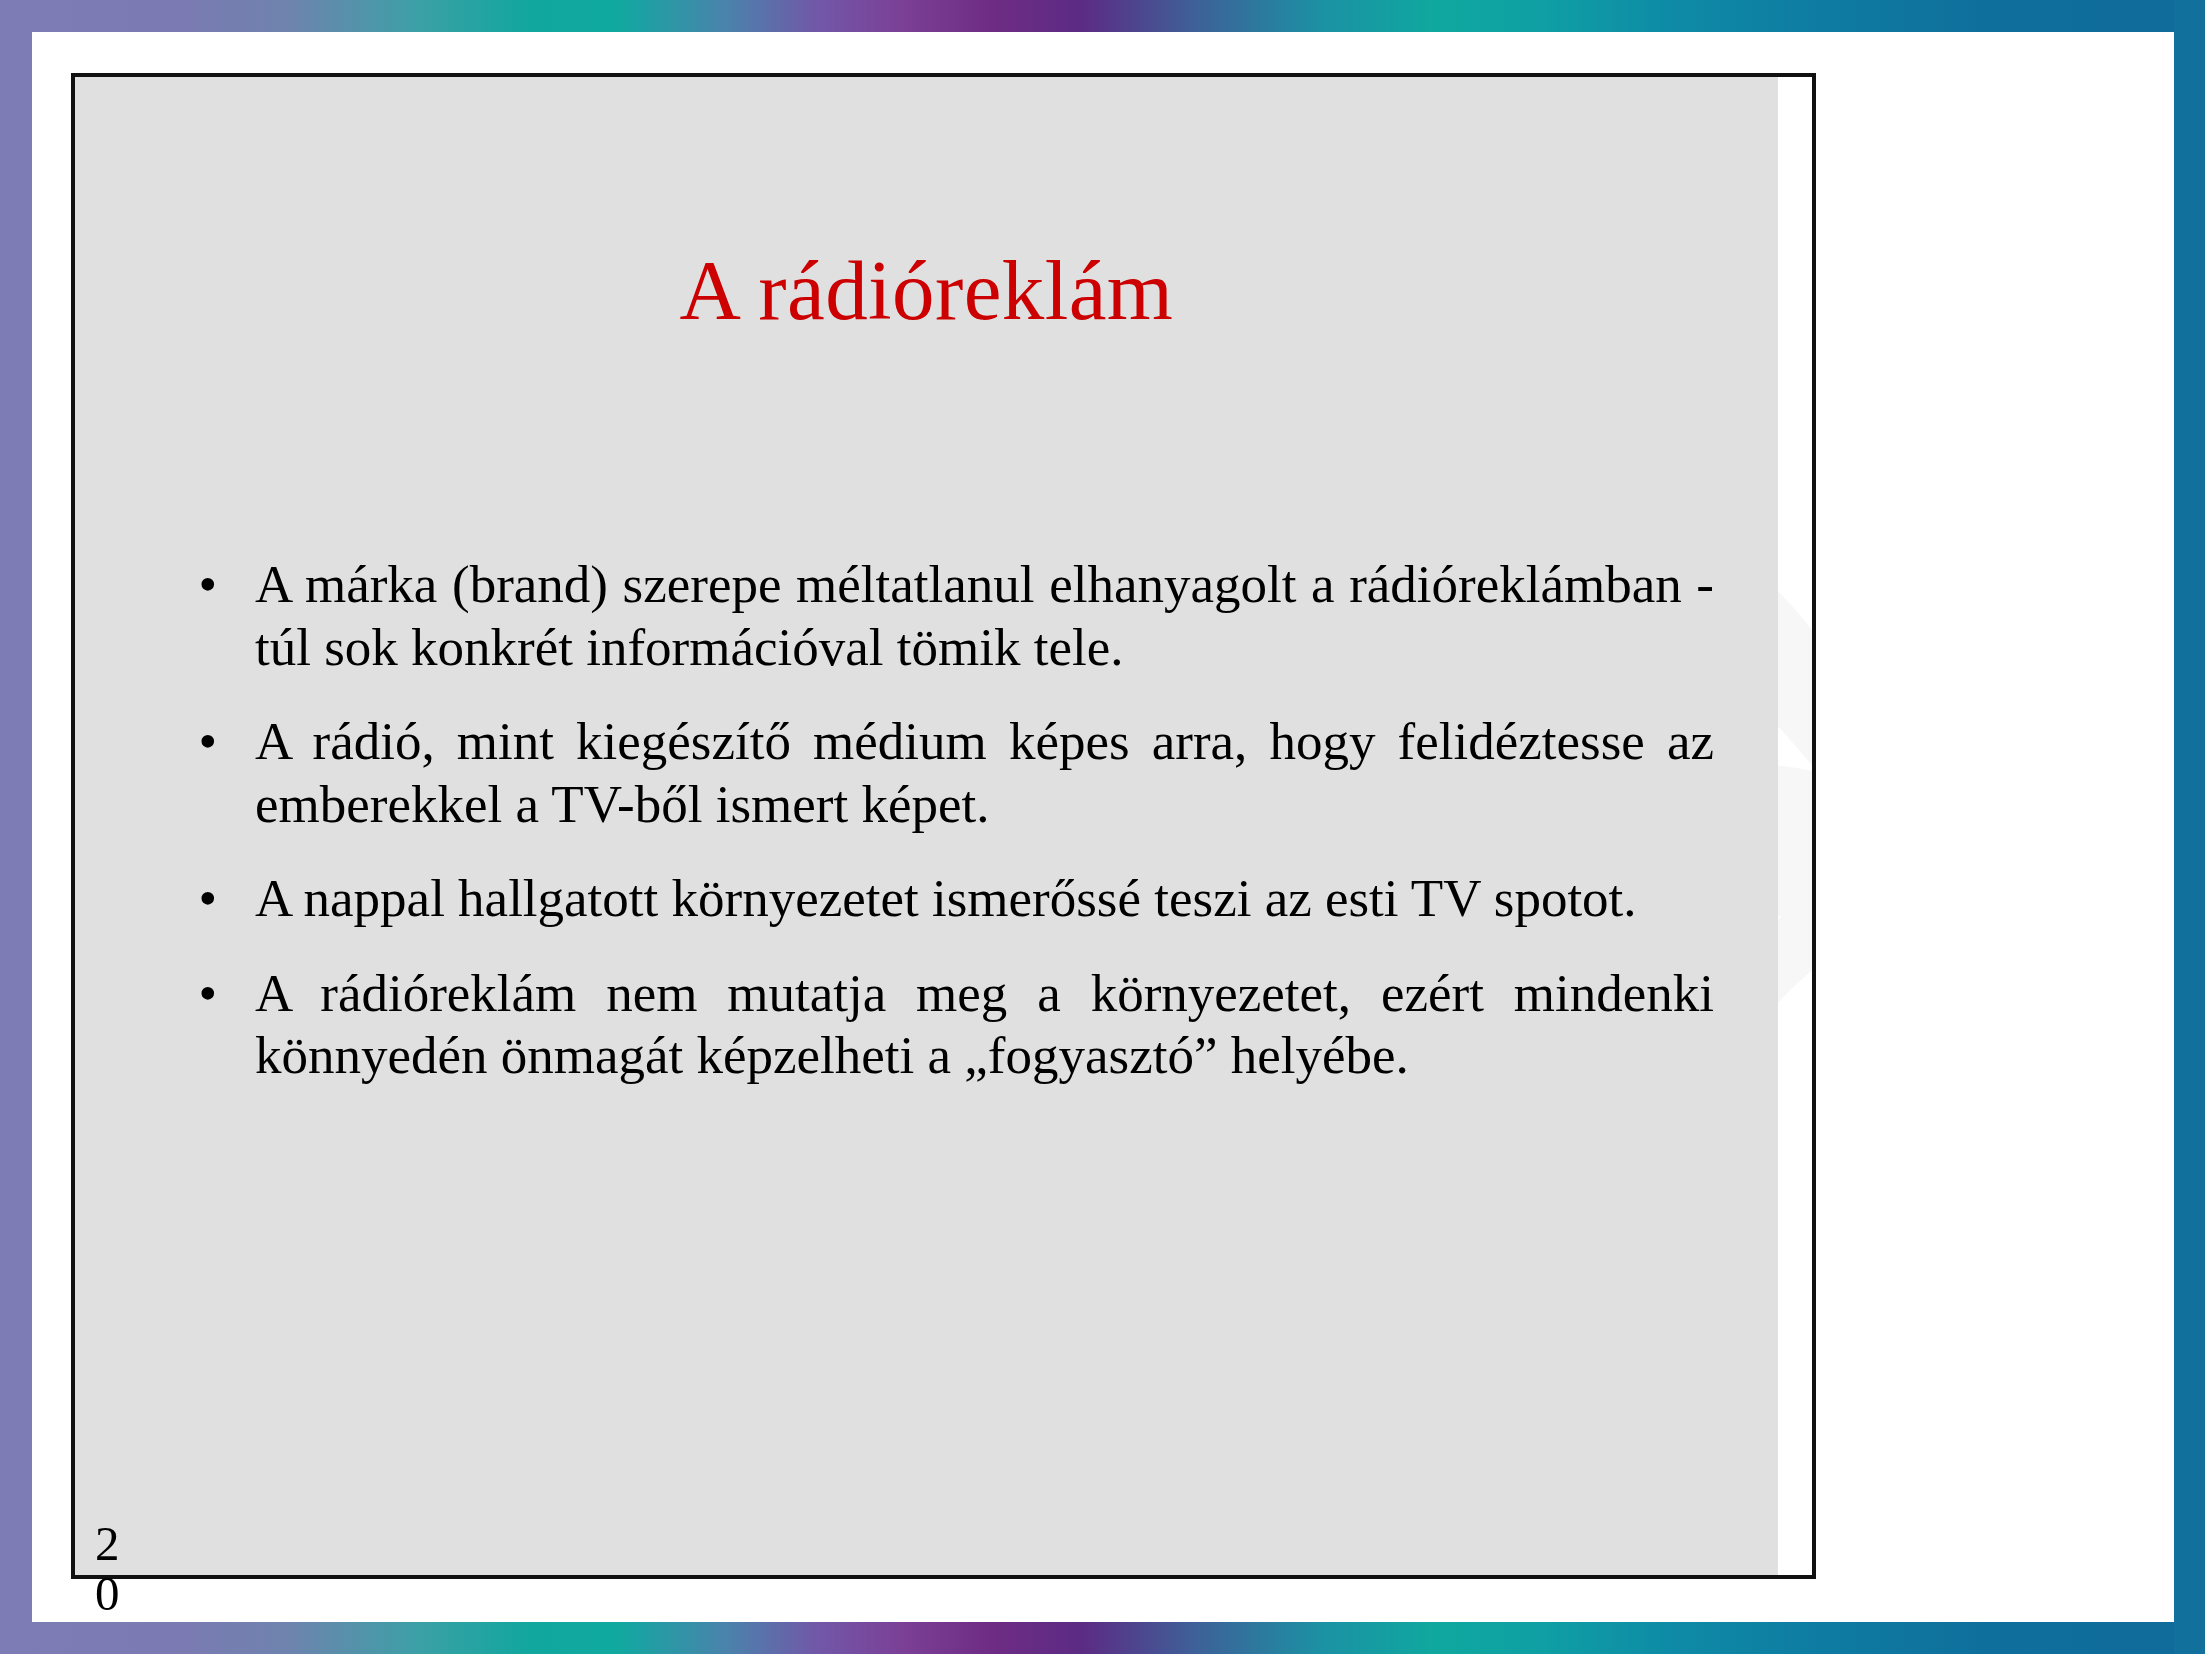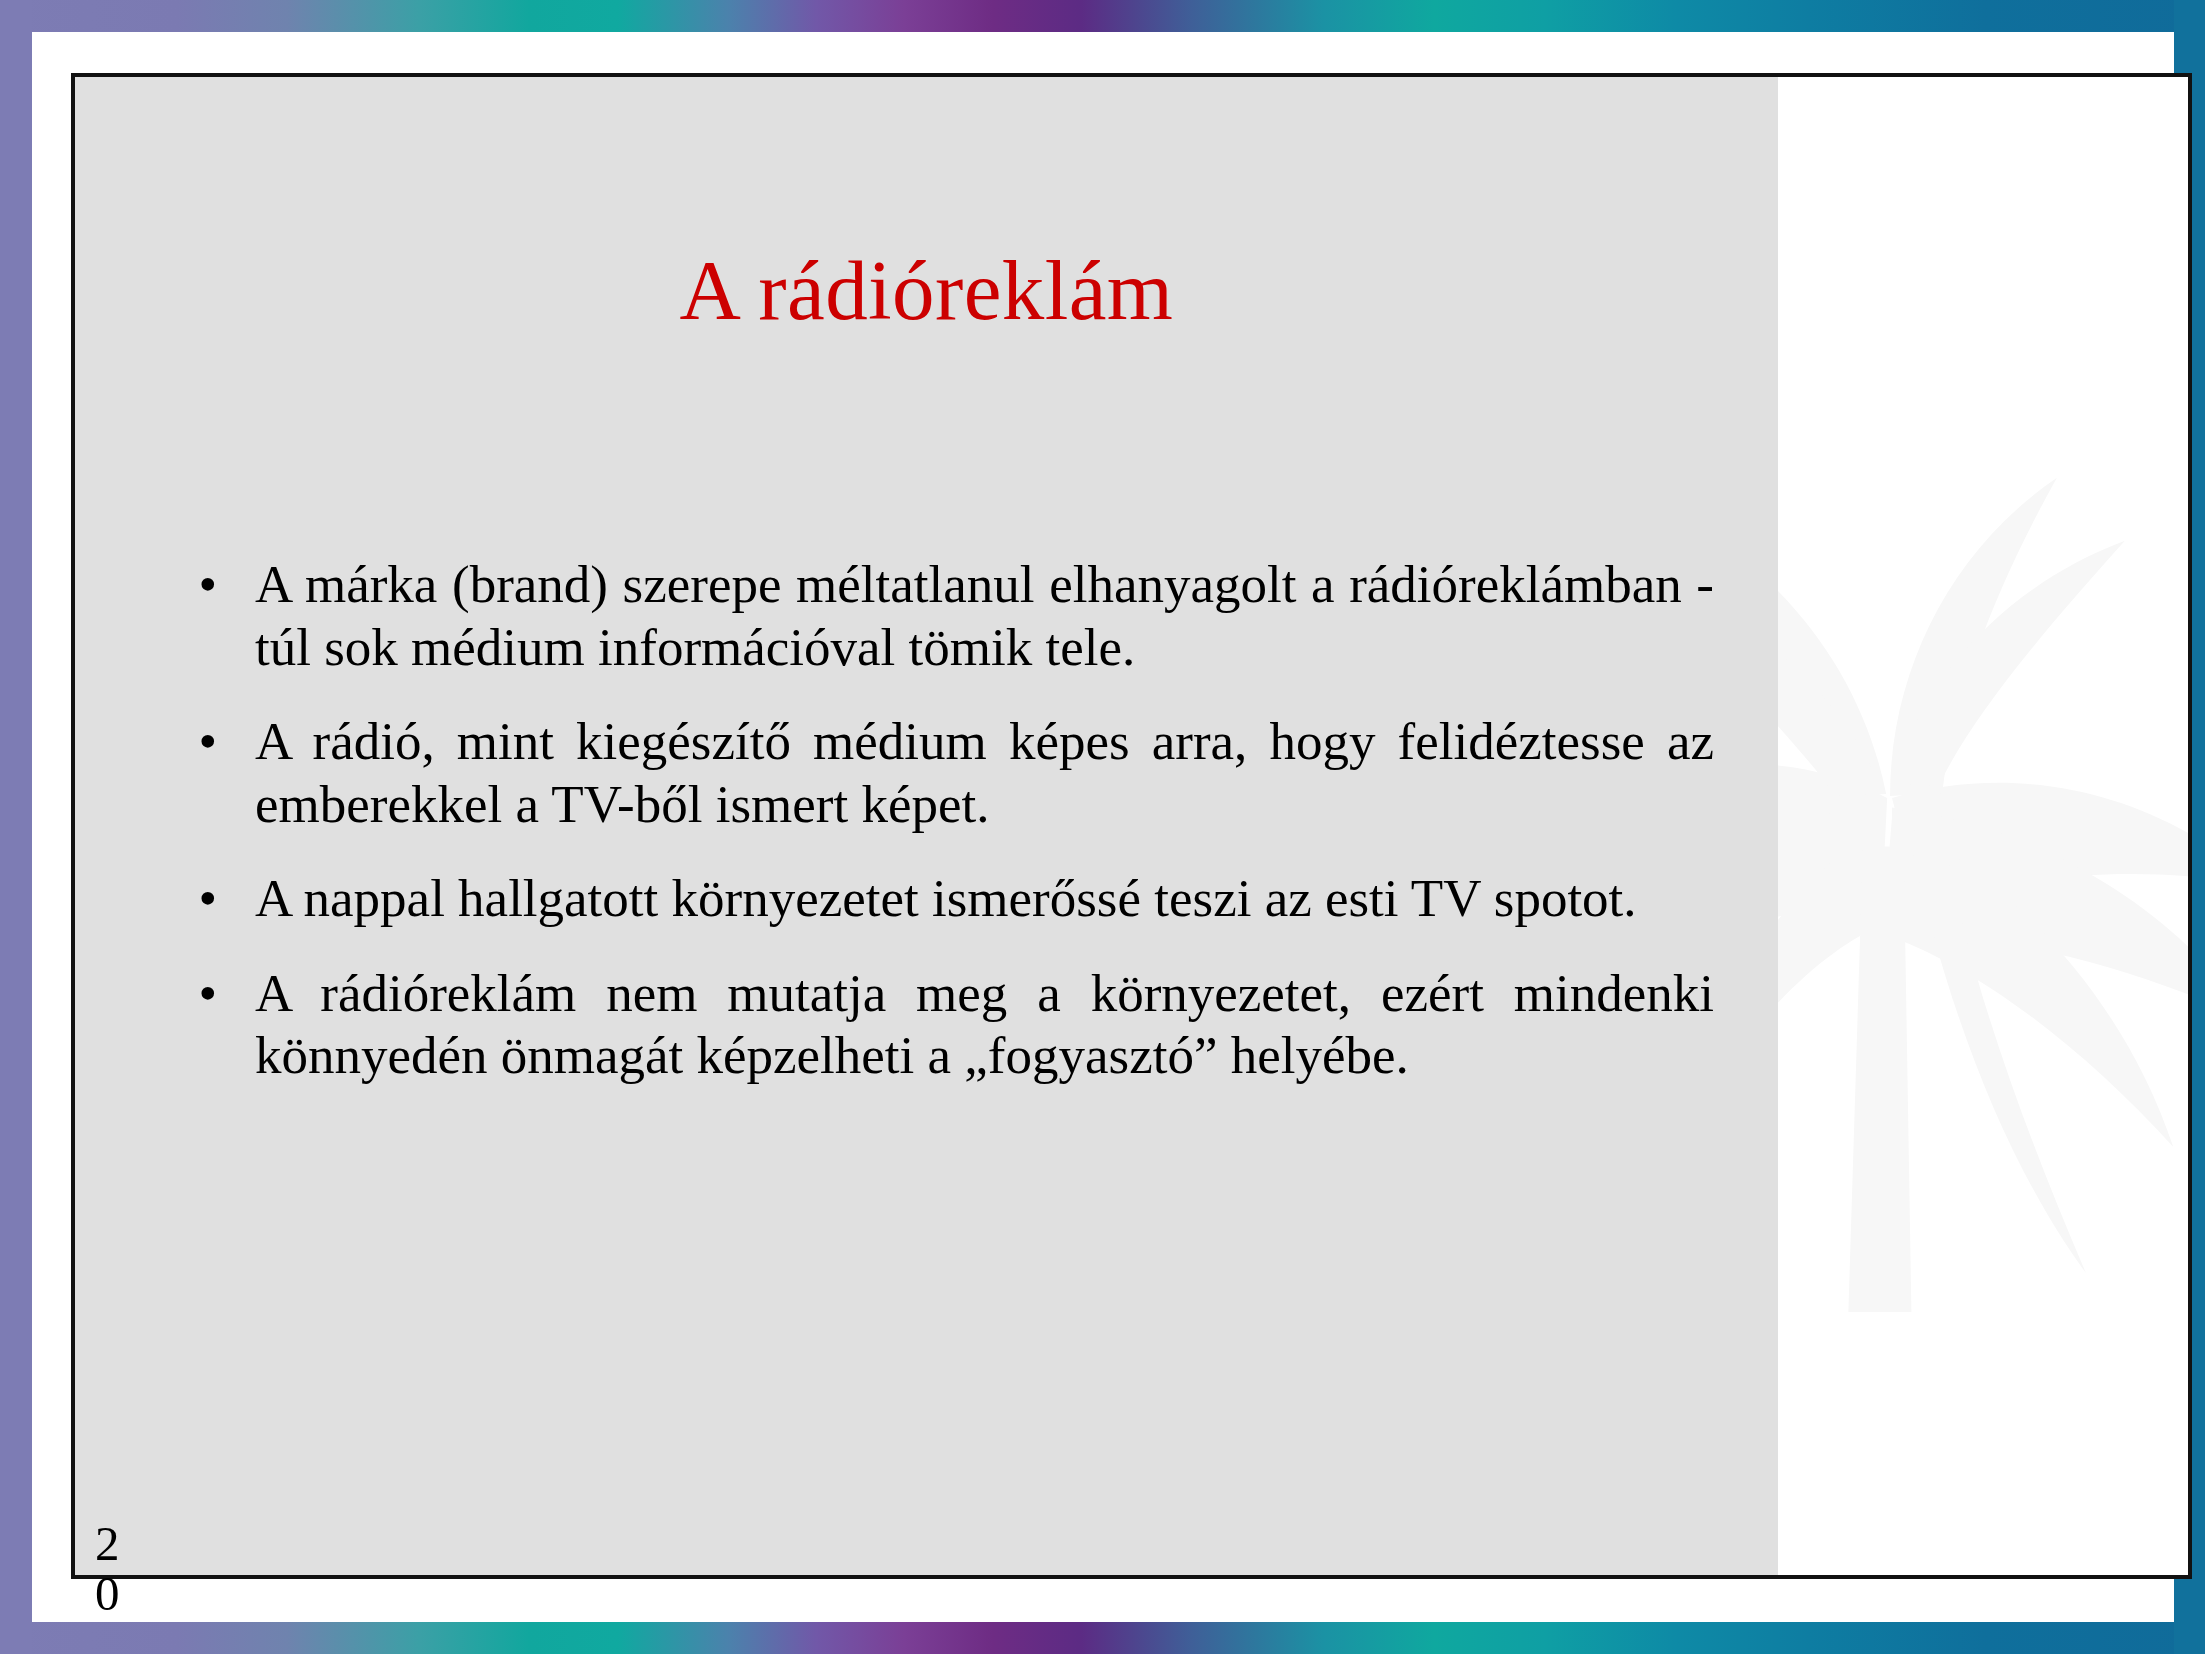--- a/index.html
+++ b/index.html
@@ -68,21 +68,21 @@
     width: 32px;
     height: 1654px;
     background: #11719c;
   }
 
   
   .frame {
     position: absolute;
     left: 71px;
     top: 73px;
-    width: 2121px;
+    width: 1745px;
     height: 1506px;
     border: 4.4px solid #111111;
     box-sizing: border-box;
     background: #ffffff;
     overflow: hidden;
   }
 
   
   .content-panel {
     position: absolute;
@@ -202,21 +202,21 @@
   <div class="frame">
 
     <div class="content-panel">
 
       <div class="title">A rádióreklám</div>
 
       <div class="bullets">
 
         <div class="bullet-item">
           <span class="bullet-marker">•</span>
-          <span class="bullet-text">A márka (brand) szerepe méltatlanul elhanyagolt a rádióreklámban - túl sok médium információval tömik tele.</span>
+          <span class="bullet-text">A márka (brand) szerepe méltatlanul elhanyagolt a rádióreklámban - túl sok konkrét információval tömik tele.</span>
         </div>
 
         <div class="bullet-item">
           <span class="bullet-marker">•</span>
           <span class="bullet-text">A rádió, mint kiegészítő médium képes arra, hogy felidéztesse az emberekkel a TV-ből ismert képet.</span>
         </div>
 
         <div class="bullet-item">
           <span class="bullet-marker">•</span>
           <span class="bullet-text">A nappal hallgatott környezetet ismerőssé teszi az esti TV spotot.</span>

